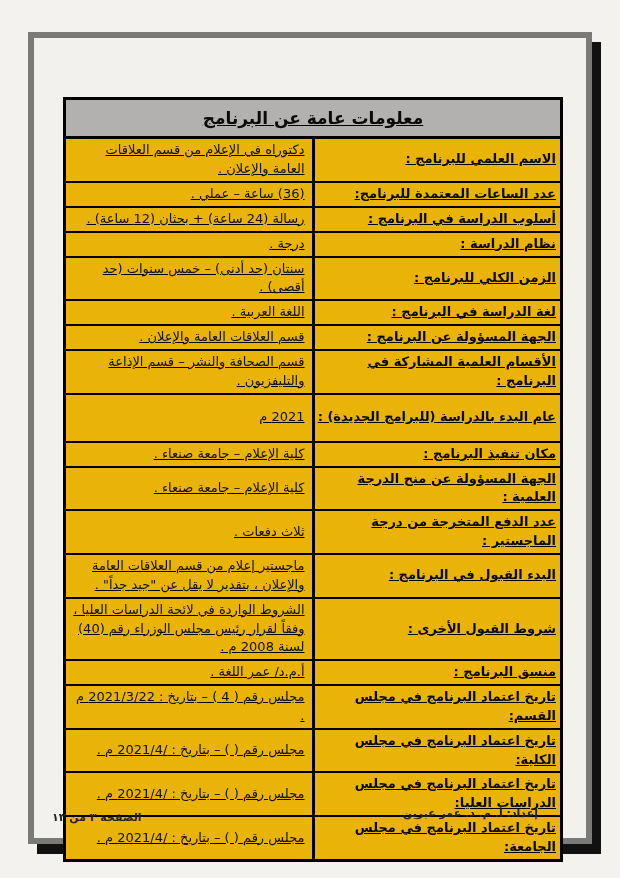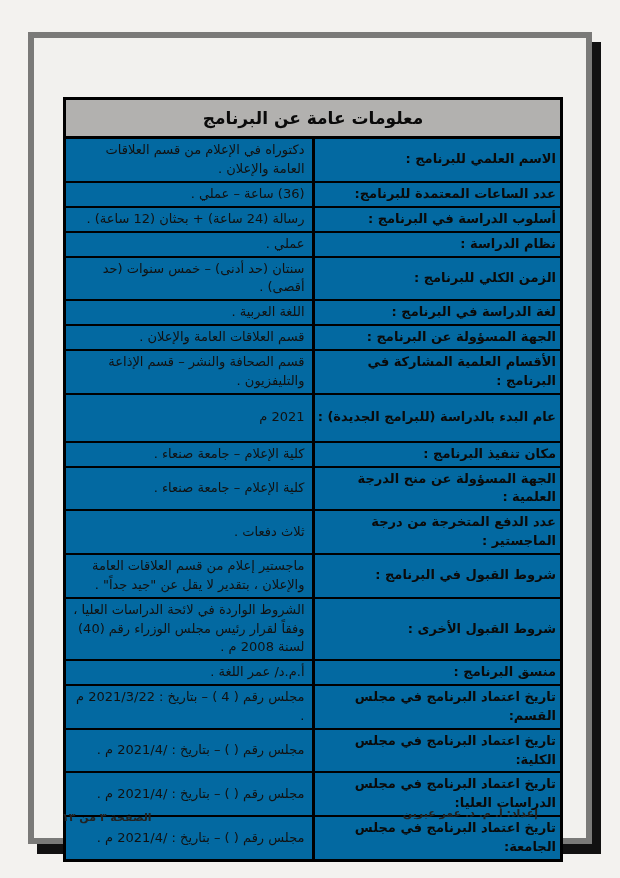--- a/index.html
+++ b/index.html
@@ -23,21 +23,22 @@
     background: #f2f1ee;
     border: 6px solid #7a7a78;
     box-shadow: 9px 10px 0 0 #111111;
   }
   .doc-table {
     border-collapse: collapse;
     table-layout: fixed;
     width: 500px;
     margin: 59px 23px 0 auto;
     direction: rtl;
-    background: #0369a1;
+    background: #eab308;
+    text-decoration: underline;
   }
   .doc-table, .doc-table th, .doc-table td {
     border: 2px solid #000;
   }
   .doc-table {
     border-width: 3px;
   }
   th.table-title {
     background: #b2b1af;
     font-weight: bold;
@@ -69,21 +70,21 @@
     line-height: 1.45;
     margin-left: 48px;
   }
   .footer-item {
     position: absolute;
     font-size: 11px;
     font-weight: bold;
     color: #222;
   }
   .footer-page-number {
-    left: 28px;
+    left: 18px;
     bottom: 14px;
     direction: rtl;
   }
   .footer-prepared-by {
     right: 48px;
     bottom: 18px;
     direction: rtl;
   }
 </style>
 </head>
@@ -104,21 +105,21 @@
         <tr style="height: 25px;">
           <td class="row-label">عدد الساعات المعتمدة للبرنامج:</td>
           <td class="row-value">(36) ساعة – عملي .</td>
         </tr>
         <tr style="height: 25px;">
           <td class="row-label">أسلوب الدراسة في البرنامج :</td>
           <td class="row-value">رسالة (24 ساعة) + بحثان (12 ساعة) .</td>
         </tr>
         <tr style="height: 22px;">
           <td class="row-label">نظام الدراسة :</td>
-          <td class="row-value">عملي .</td>
+          <td class="row-value">درجة .</td>
         </tr>
         <tr style="height: 23px;">
           <td class="row-label">الزمن الكلي للبرنامج :</td>
           <td class="row-value">سنتان (حد أدنى) – خمس سنوات (حد أقصى) .</td>
         </tr>
         <tr style="height: 22px;">
           <td class="row-label">لغة الدراسة في البرنامج :</td>
           <td class="row-value">اللغة العربية .</td>
         </tr>
         <tr style="height: 23px;">
@@ -139,21 +140,21 @@
         </tr>
         <tr style="height: 40px;">
           <td class="row-label">الجهة المسؤولة عن منح الدرجة العلمية :</td>
           <td class="row-value">كلية الإعلام – جامعة صنعاء .</td>
         </tr>
         <tr style="height: 40px;">
           <td class="row-label">عدد الدفع المتخرجة من درجة الماجستير :</td>
           <td class="row-value">ثلاث دفعات .</td>
         </tr>
         <tr style="height: 40px;">
-          <td class="row-label">شروط القبول في البرنامج :</td>
+          <td class="row-label">البدء القبول في البرنامج :</td>
           <td class="row-value">ماجستير إعلام من قسم العلاقات العامة والإعلان ، بتقدير لا يقل عن "جيد جداً" .</td>
         </tr>
         <tr style="height: 52px;">
           <td class="row-label">شروط القبول الأخرى :</td>
           <td class="row-value">الشروط الواردة في لائحة الدراسات العليا ، وفقاً لقرار رئيس مجلس الوزراء رقم (40) لسنة 2008 م .</td>
         </tr>
         <tr style="height: 22px;">
           <td class="row-label">منسق البرنامج :</td>
           <td class="row-value">أ.م.د/ عمر اللغة .</td>
         </tr>

